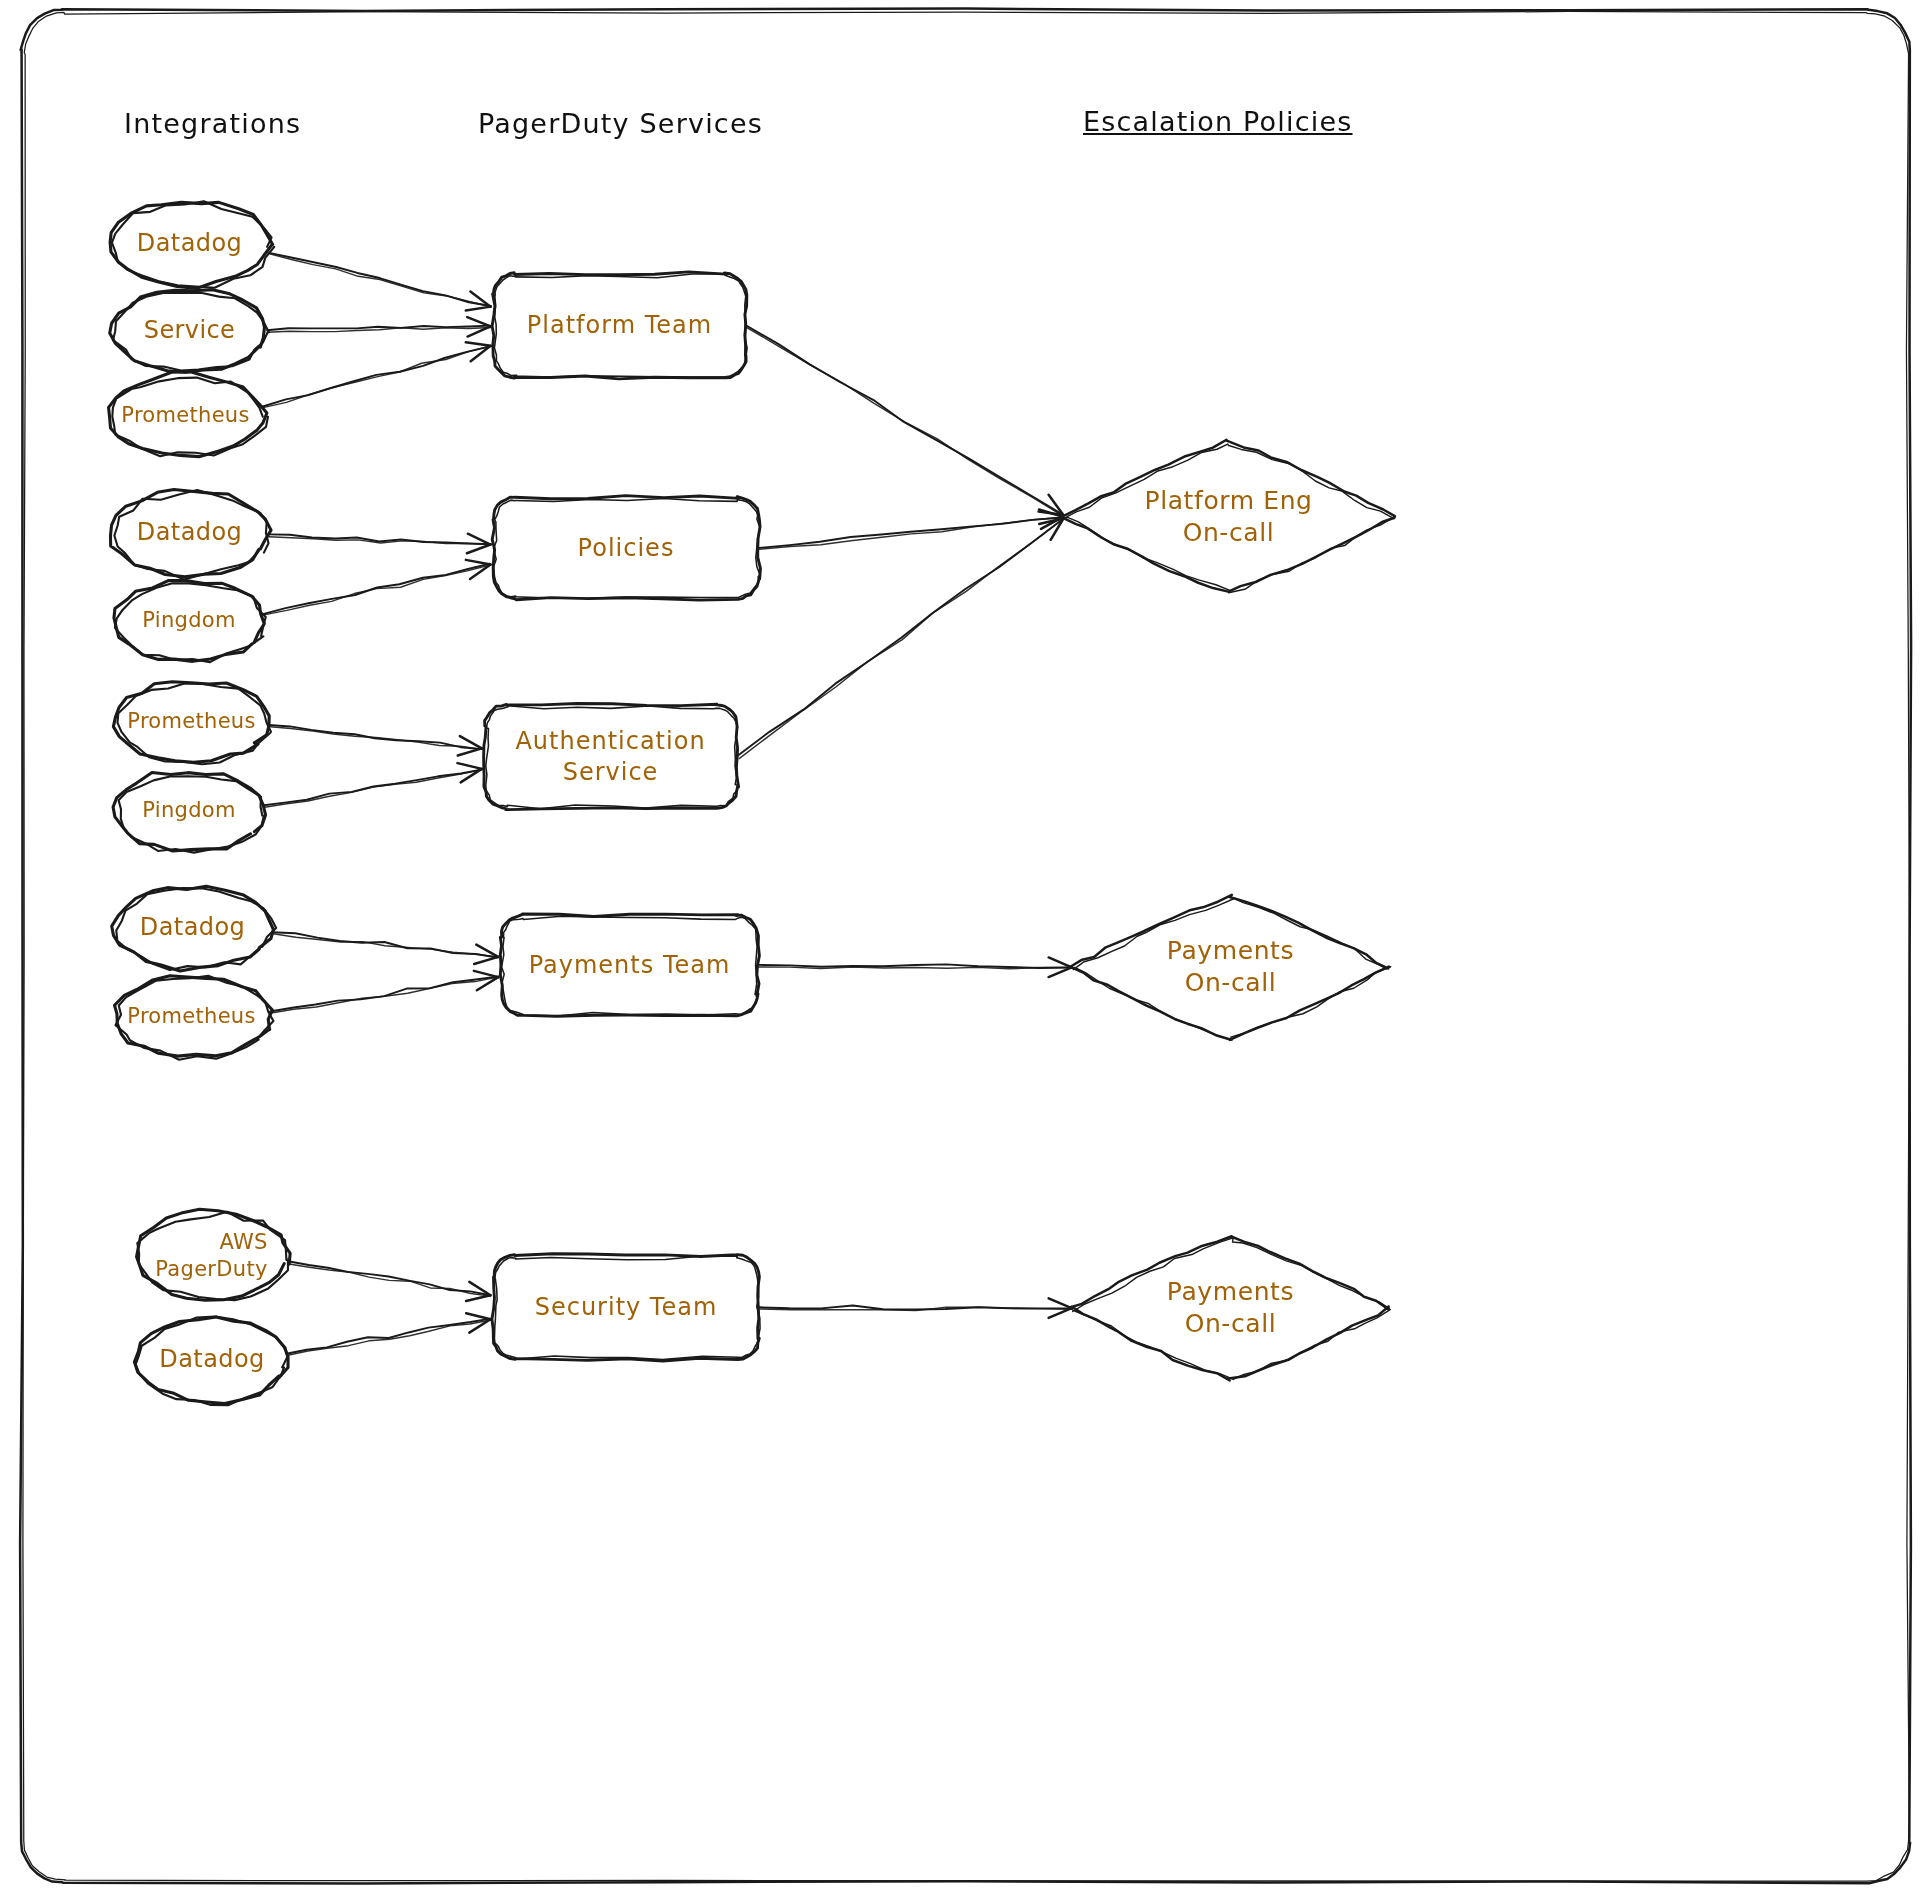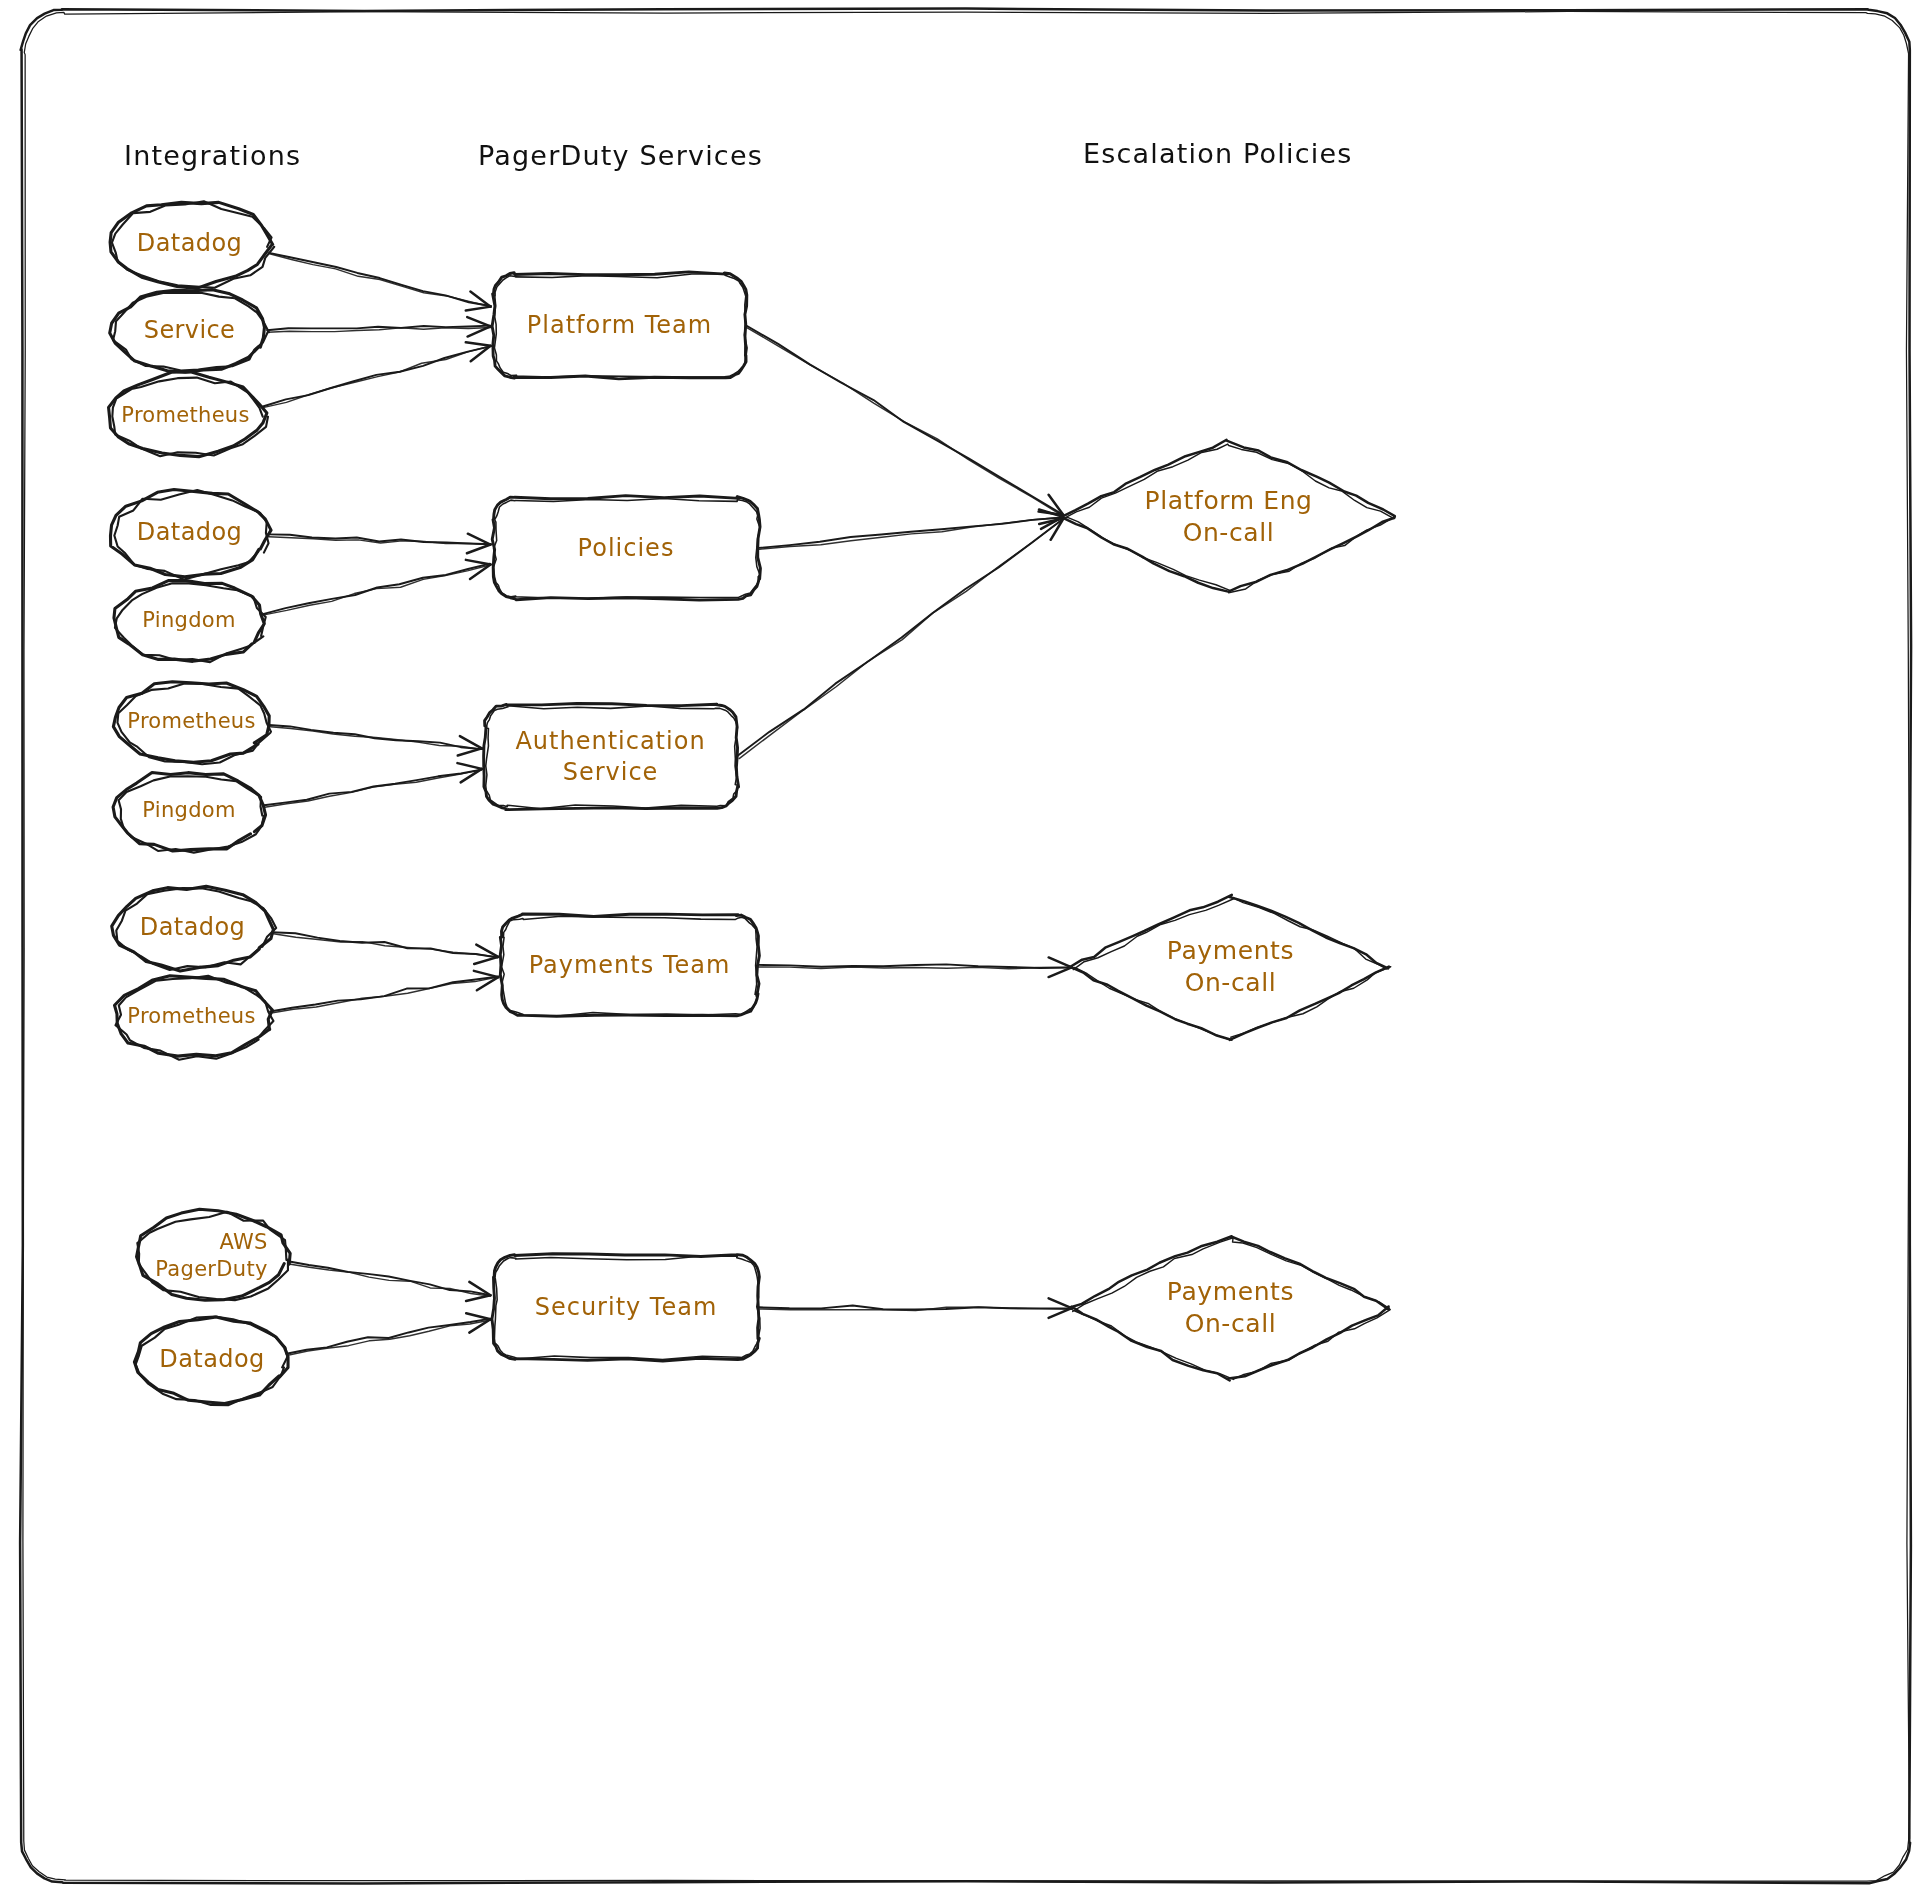--- a/index.html
+++ b/index.html
@@ -34,21 +34,20 @@
     white-space: pre-line;
     line-height: 1.28;
   }
   .col-header {
     position: absolute;
     color: #111111;
     font-size: 27px;
     letter-spacing: 1.2px;
     font-family: "DejaVu Sans", sans-serif;
     white-space: nowrap;
-    margin-top: 32px;
   }
   .lbl-int { font-size: 24px; letter-spacing: 0.4px; }
   .lbl-int-sm { font-size: 21px; letter-spacing: 0.3px; text-align: right; }
   .lbl-svc { font-size: 24px; letter-spacing: 1px; }
   .lbl-pol { font-size: 25px; letter-spacing: 0.6px; }
 </style>
 </head>
 <body>
 
 <div id="canvas">
@@ -288,17 +287,17 @@
       <div class="node-label lbl-svc" style="left: 507px; top: 920px; width: 245px; height: 91px;">Payments Team</div>
       <div class="node-label lbl-svc" style="left: 499px; top: 1260px; width: 254px; height: 95px;">Security Team</div>
       <div class="node-label lbl-pol" style="left: 1104px; top: 464px; width: 249px; height: 105px;">Platform Eng
 On-call</div>
       <div class="node-label lbl-pol" style="left: 1111px; top: 917px; width: 239px; height: 100px;">Payments
 On-call</div>
       <div class="node-label lbl-pol" style="left: 1111px; top: 1258px; width: 239px; height: 100px;">Payments
 On-call</div>
       <div class="col-header" style="left: 124px; top: 108px;">Integrations</div>
       <div class="col-header" style="left: 478px; top: 108px;">PagerDuty Services</div>
-      <div class="col-header" style="left: 1083px; top: 106px;">Escalation Policies</div>
+      <div class="col-header" style="left: 1083px; top: 106px; text-decoration: underline;">Escalation Policies</div>
     </div>
 
 </div>
 
 
 </body></html>

